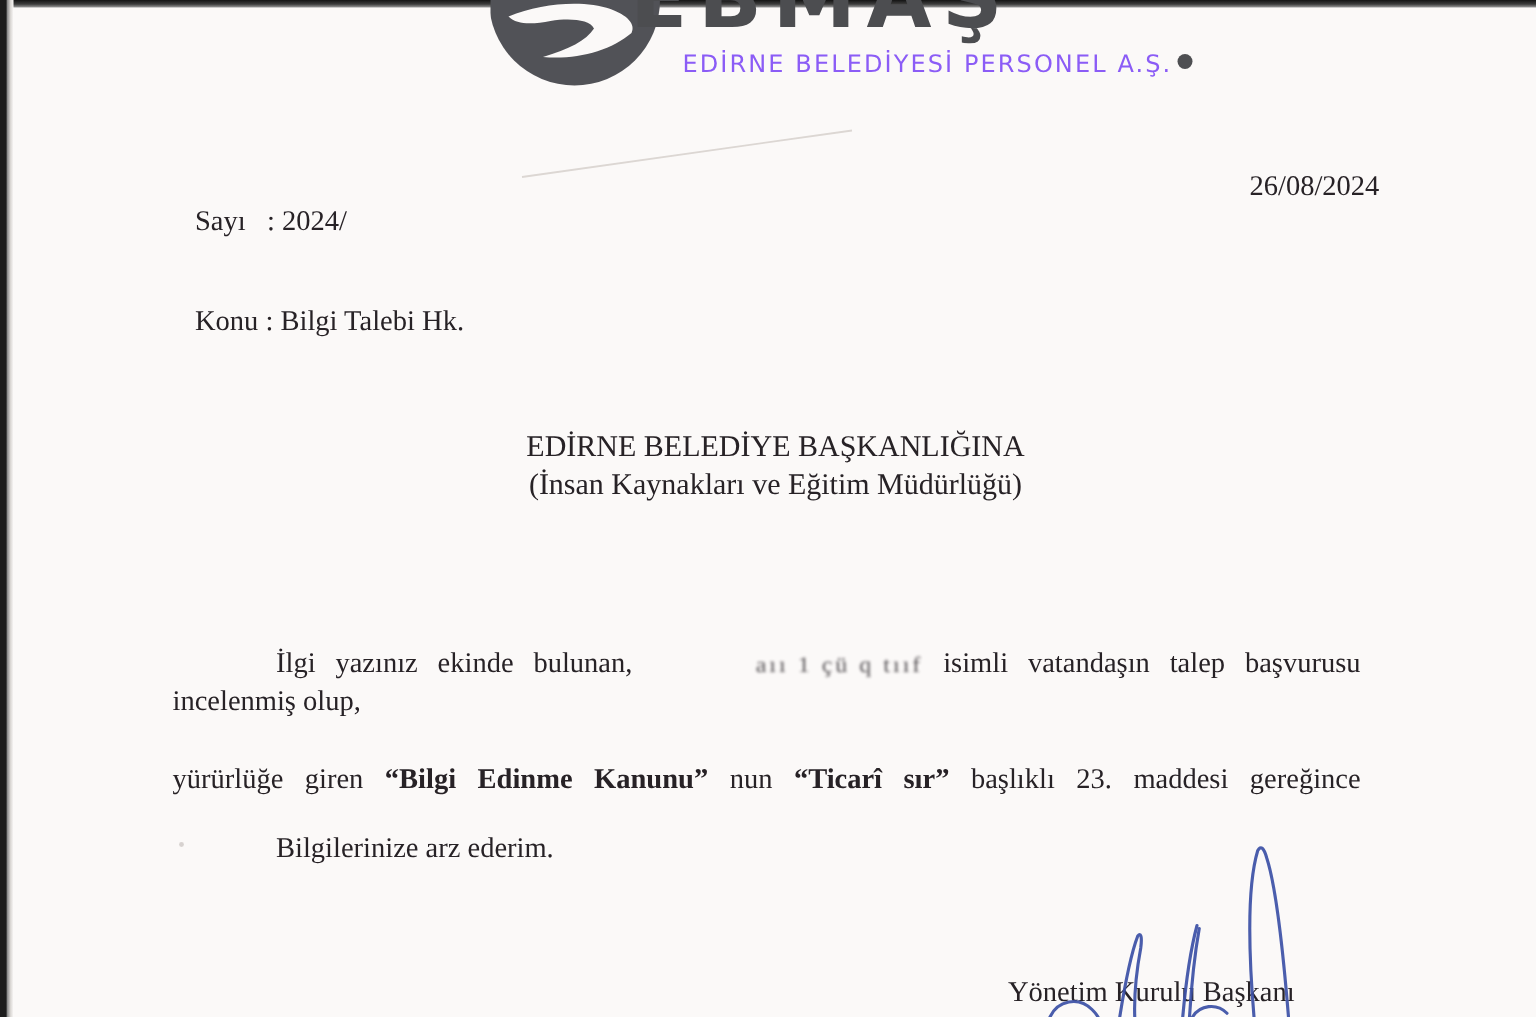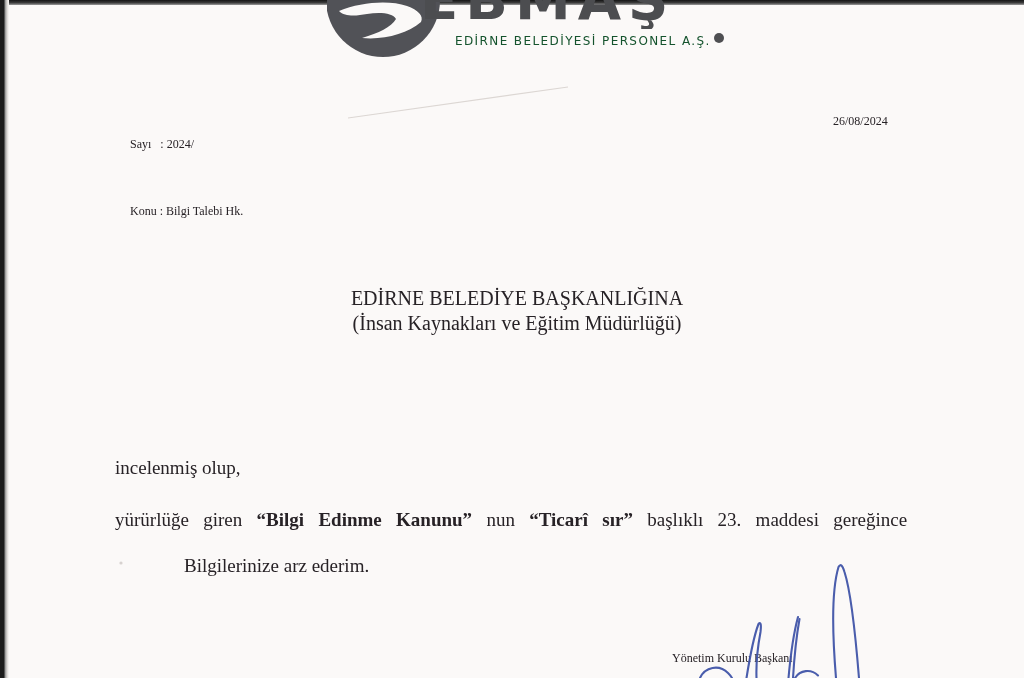--- a/index.html
+++ b/index.html
@@ -14,26 +14,26 @@
     background:linear-gradient(180deg,#141414 0%,#3c3c3c 55%,#9c9c9c 100%);}
   .edge-left{position:absolute;top:0;left:0;bottom:0;width:9px;
     background:linear-gradient(90deg,#1c1c1c 0px,#1c1c1c 4px,#8f8f8f 5px,#d9d6d3 7px,#fbf9f8 9px);}
   
   .logo-circle{position:absolute;left:327px;top:0;width:113px;height:60px;}
   .wordmark-clip{position:absolute;left:420px;top:0;width:305px;height:29px;overflow:hidden;}
   .wordmark{position:absolute;left:0;top:-33px;margin:0;
     font-family:"DejaVu Sans",sans-serif;font-weight:bold;font-size:56px;
     letter-spacing:7px;color:#4c4d50;white-space:nowrap;}
   .logo-subtitle{position:absolute;left:455px;top:33px;
-    font-family:"DejaVu Sans",sans-serif;font-size:12px;letter-spacing:1.4px;
-    color:#14532d;white-space:nowrap;}
+    font-family:"DejaVu Sans",sans-serif;font-size:16px;letter-spacing:1.4px;
+    color:#8b5cf6;white-space:nowrap;}
   .logo-dot{display:inline-block;width:10px;height:10px;border-radius:50%;
     background:#4e4f52;margin-left:3px;vertical-align:2px;}
   
-  .txt{position:absolute;font-size:12px;white-space:pre;text-align:right;}
+  .txt{position:absolute;font-size:19px;white-space:pre;text-align:right;}
   .date{left:833px;top:114px;}
   .sayi{left:130px;top:137px;}
   .konu{left:130px;top:204px;}
   .recipient{position:absolute;left:0;top:286px;width:1034px;text-align:center;
     font-size:20px;line-height:25px;}
   .bl{position:absolute;left:115px;width:792px;font-size:19px;white-space:normal;}
   .just{text-align:justify;text-align-last:justify;}
   .indent{text-indent:69px;}
   .ilgi{top:381px;}
   .p1l1{top:432px;}
@@ -75,20 +75,25 @@
   <div class="txt date">26/08/2024</div>
   <div class="txt sayi">Sayı   : 2024/</div>
   <div class="txt konu">Konu : Bilgi Talebi Hk.</div>
 
   <div class="recipient">
     <div>EDİRNE BELEDİYE BAŞKANLIĞINA</div>
     <div>(İnsan Kaynakları ve Eğitim Müdürlüğü)</div>
   </div>
 
 
+  <div class="bl just indent p1l1">
+    <span>İlgi yazınız ekinde bulunan,</span>
+    <span class="redacted">aıı 1 çü q tııf</span>
+    <span>isimli vatandaşın talep başvurusu</span>
+  </div>
   <div class="bl p1l2">incelenmiş olup,</div>
 
   <div class="bl just p2l2">
     <span>yürürlüğe giren</span>
     <b>“Bilgi Edinme Kanunu”</b>
     <span>nun</span>
     <b>“Ticarî sır”</b>
     <span>başlıklı 23. maddesi gereğince</span>
   </div>
 

